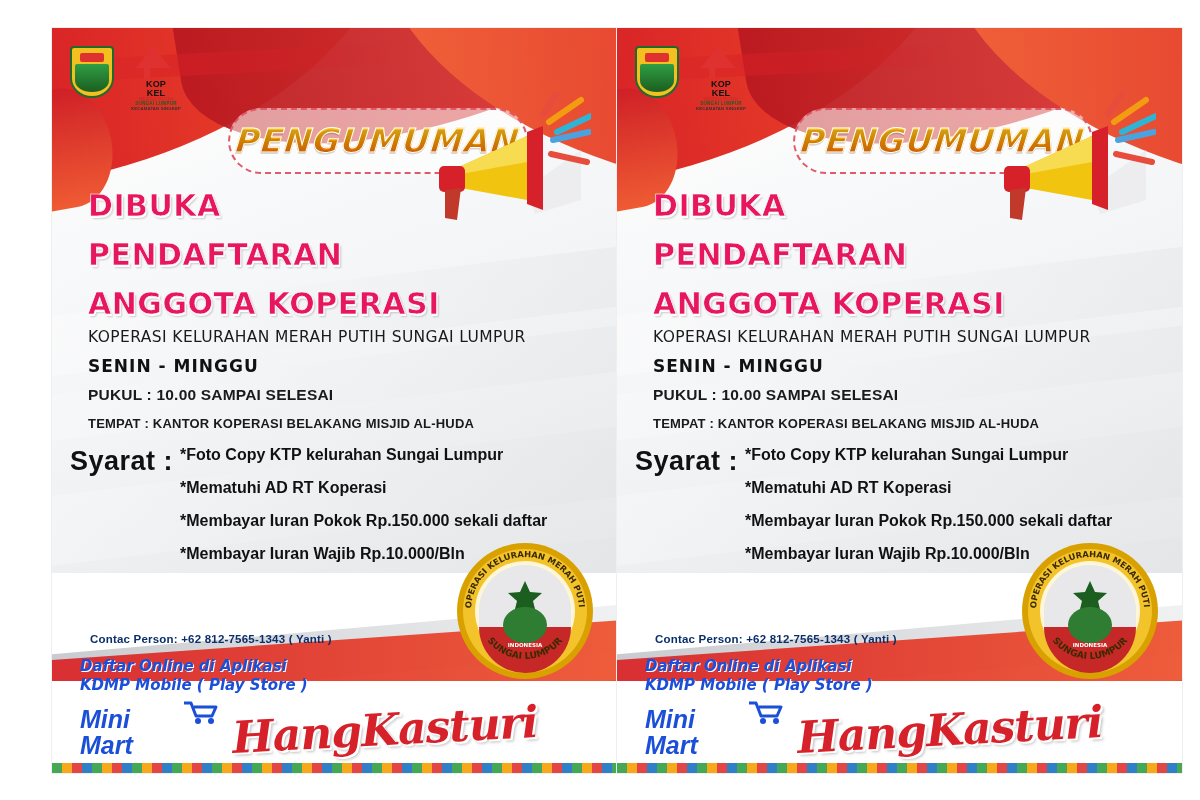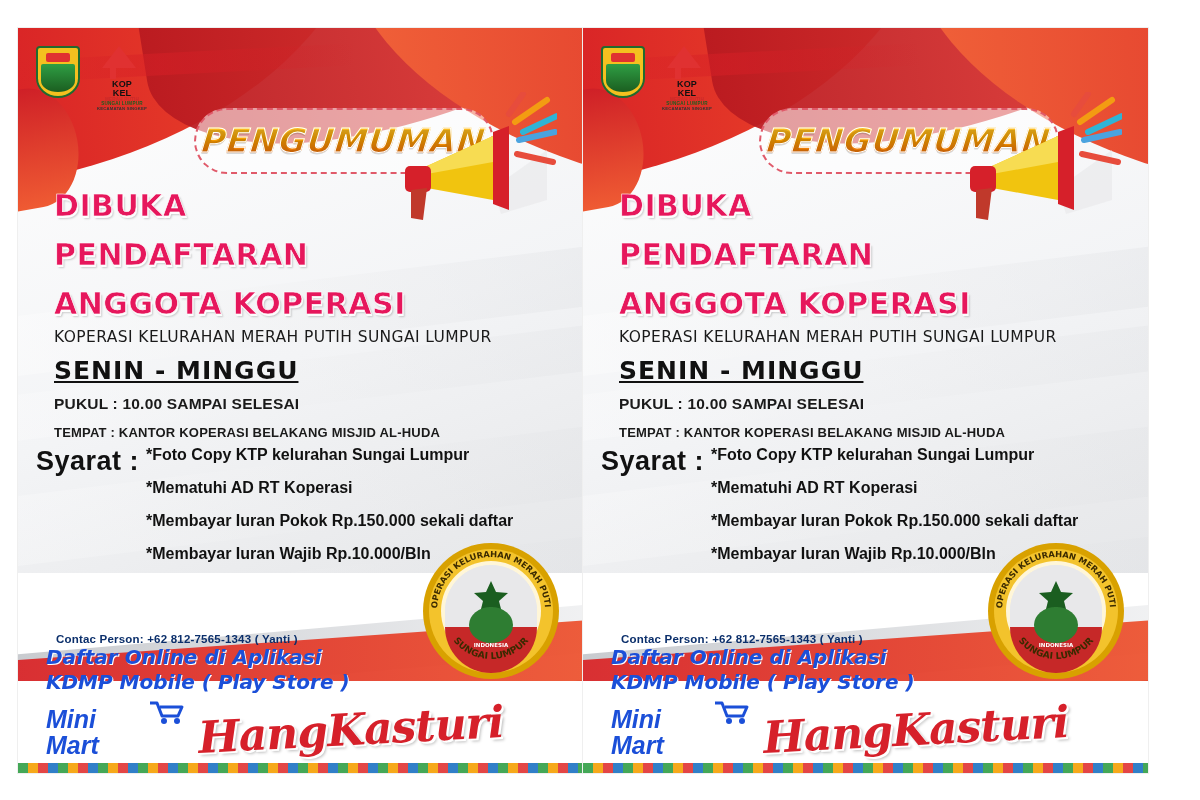--- a/index.html
+++ b/index.html
@@ -9,21 +9,21 @@
     background: #ffffff;
     font-family: "Liberation Sans", sans-serif;
     overflow: hidden;
   }
   .stage {
     position: relative;
     width: 1200px; height: 800px;
     background: #ffffff;
     display: flex;
     align-items: center;
-    justify-content: flex-start;
+    justify-content: flex-end;
     padding: 0 18px;
   }
 
   
   .poster {
     position: relative;
     width: 565px;
     height: 745px;
     background: linear-gradient(160deg,#ffffff 0%,#f3f4f6 45%,#e9eaec 70%,#dfe1e4 100%);
     overflow: hidden;
@@ -197,22 +197,22 @@
   .sub {
     position: absolute; left: 36px; top: 300px; width: 500px; z-index: 5;
   }
   .sub .l1 {
     font-family: "DejaVu Sans", sans-serif;
     font-size: 15.5px; font-weight: 400; color: #1a1a1a;
     letter-spacing: .4px; margin-bottom: 10px; white-space: nowrap;
   }
   .sub .l2 {
     font-family: "DejaVu Sans", sans-serif;
-    font-size: 25px; font-weight: 800; color: #111; letter-spacing: 1px;
-    margin-bottom: 10px; white-space: nowrap; text-decoration: underline;
+    font-size: 17px; font-weight: 800; color: #111; letter-spacing: 1px;
+    margin-bottom: 10px; white-space: nowrap;
   }
   .sub .l3 {
     font-size: 15.5px; font-weight: 700; color: #1a1a1a; letter-spacing: .2px;
     margin-bottom: 12px; white-space: nowrap;
   }
   .sub .l4 {
     font-size: 13px; font-weight: 700; color: #1a1a1a; letter-spacing: .2px;
     white-space: nowrap;
   }
 
@@ -231,21 +231,21 @@
   }
 
   
   .contact {
     position: absolute; left: 30px; bottom: 128px; z-index: 6;
     font-size: 11.5px; font-weight: 700; color: #0b2f6b; letter-spacing: .2px; margin-left: 8px;
   }
   .daftar {
     position: absolute; left: 28px; bottom: 78px; z-index: 6;
     font-family: "DejaVu Sans", sans-serif;
-    font-size: 20px; font-weight: 800; font-style: italic;
+    font-size: 15px; font-weight: 800; font-style: italic;
     color: #1b4fd8;
     text-shadow: 1px 1px 0 #ffffff;
     line-height: 1.25;
   }
 
   
   .seal {
     position: absolute; right: 22px; bottom: 92px; width: 140px; height: 140px; z-index: 6;
   }
 

